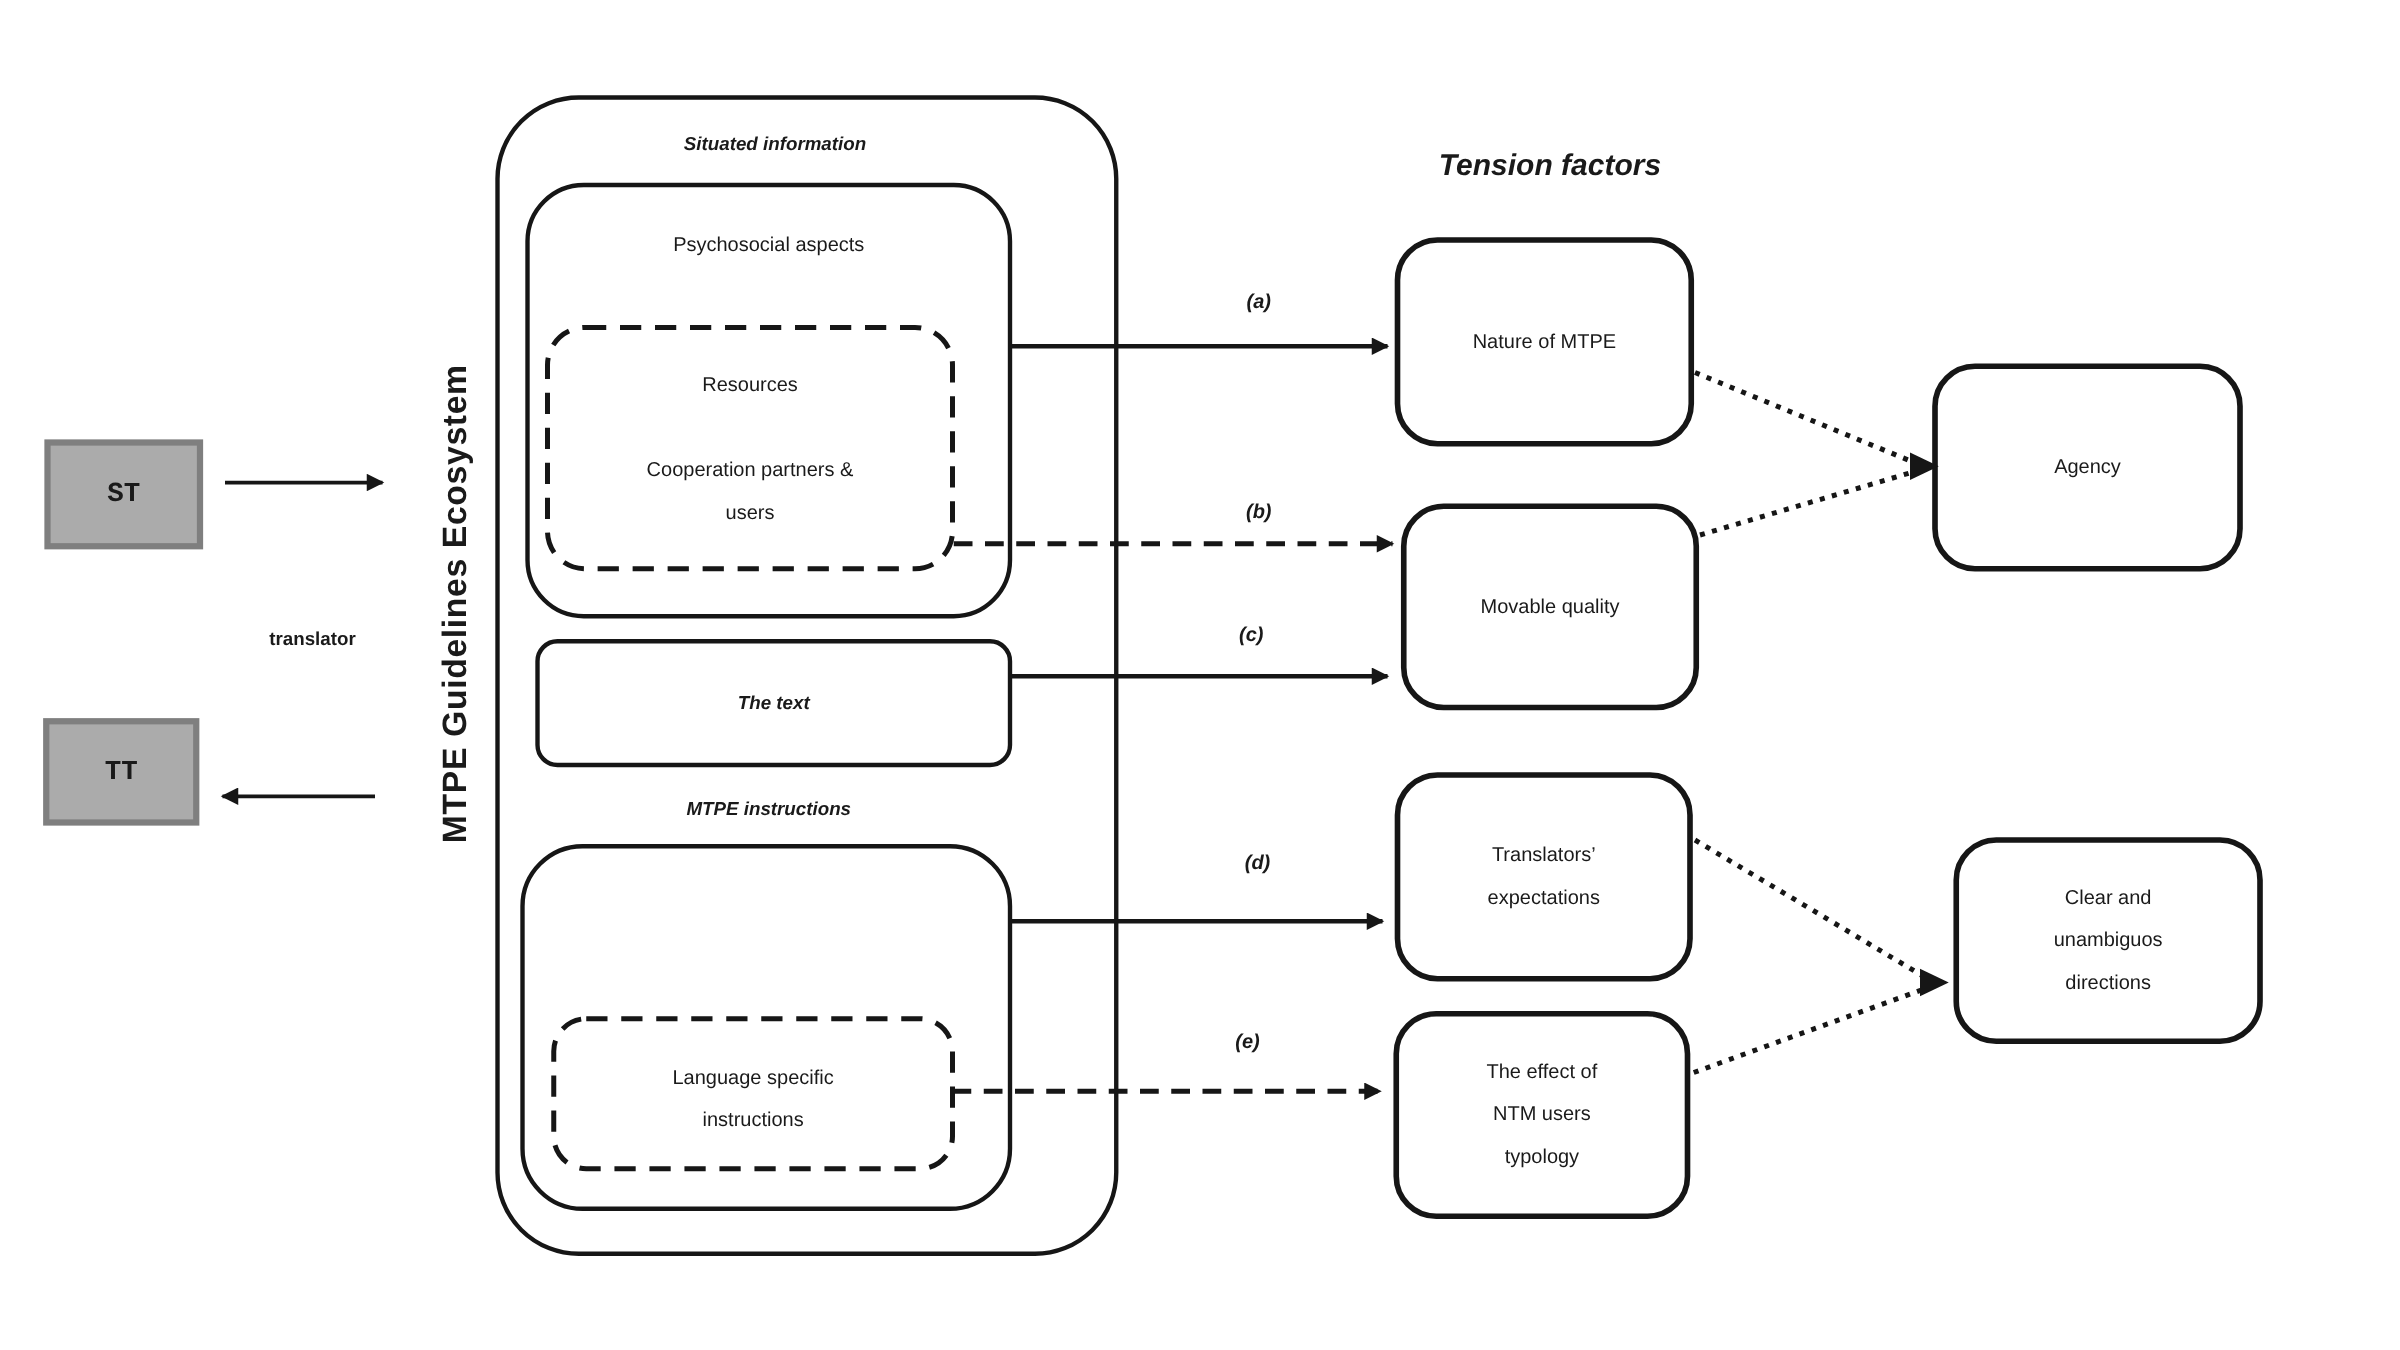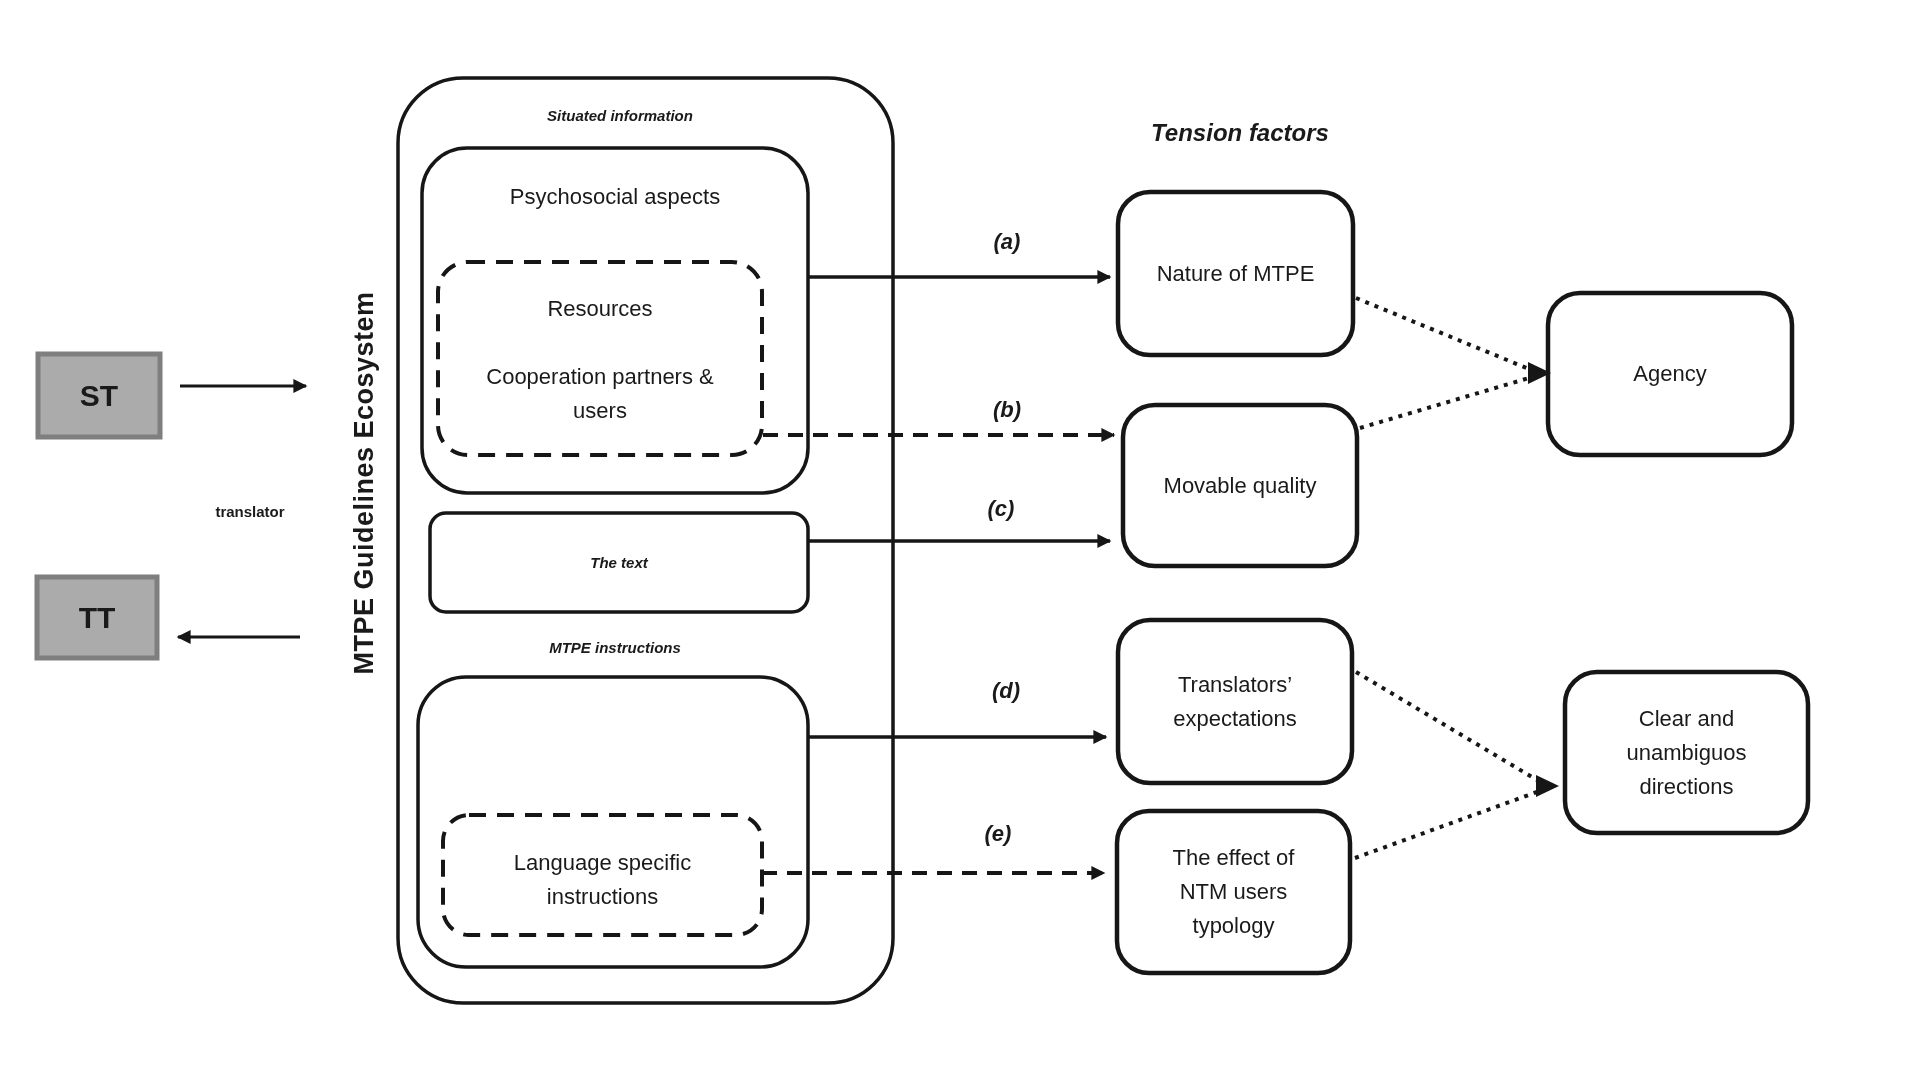--- a/index.html
+++ b/index.html
@@ -1,28 +1,28 @@
 <!DOCTYPE html>
 <html><head>
 <meta charset="utf-8">
 <style>
   html,body{margin:0;padding:0;background:#ffffff;}
   #stage{position:relative;width:1920px;height:1080px;background:#ffffff;overflow:hidden;
          font-family:"Liberation Sans", sans-serif;color:#1a1a1a;}
   #lines{position:absolute;left:0;top:0;z-index:1;}
   .label{position:absolute;z-index:2;display:flex;align-items:center;justify-content:center;
-         text-align:center;white-space:pre;line-height:34px;font-size:22px;color:#1a1a1a;}
+         text-align:center;white-space:pre;line-height:34px;font-size:16px;color:#1a1a1a;}
   .lines-col{flex-direction:column;}
   .bold{font-weight:bold;}
   .bi{font-weight:bold;font-style:italic;}
   .italic{font-style:italic;font-weight:bold;}
   .t23{font-size:15px;}
   .t24{font-size:24px;}
   .t27{font-size:27px;letter-spacing:0.5px;}
-  .t30{font-size:30px;}
+  .t30{font-size:22px;font-family:Liberation Mono, monospace;}
   .rot{transform:rotate(-90deg);transform-origin:center center;}
   .lines-col span{display:block;}
 </style>
 </head>
 <body>
 
 <div id="stage">
 
   <svg id="lines" width="1920" height="1080" viewBox="0 0 1920 1080">
     <defs>

